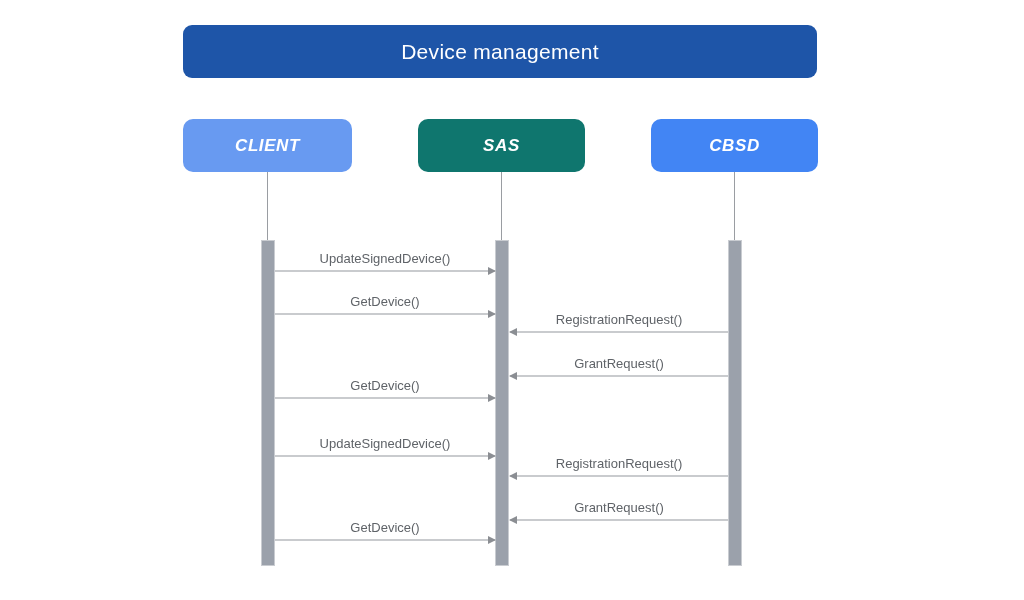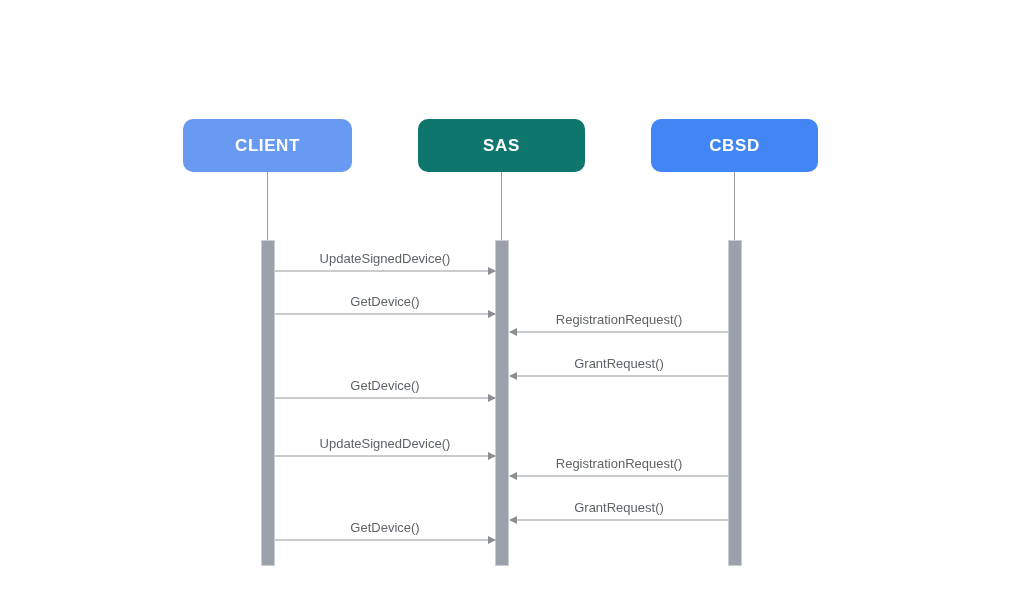--- a/index.html
+++ b/index.html
@@ -29,20 +29,21 @@
   
   .actor {
     position: absolute;
     top: 119px; height: 53px;
     border-radius: 10px;
     display: flex; align-items: center; justify-content: center;
     color: #ffffff;
     font-size: 17px;
     font-weight: bold;
     letter-spacing: 0.6px;
+    font-style: italic;
   }
   .actor.client { left: 183px; width: 169px; background: #689af1; }
   .actor.sas    { left: 418px; width: 167px; background: #0f766e; }
   .actor.cbsd   { left: 651px; width: 167px; background: #4285f4; }
 
   
   .lifeline {
     position: absolute;
     top: 172px; height: 68px; width: 1px;
     background: #9a9da2;
@@ -98,20 +99,23 @@
   .m6 { top: 431px; padding-left: 11px; }
   .m7 { top: 451px; }
   .m8 { top: 495px; }
   .m9 { top: 515px; }
 </style>
 </head>
 <body>
 
 <div class="canvas">
 
+  <div class="title-bar">
+    <span>Device management</span>
+  </div>
 
   <div class="actor client">
     <span>CLIENT</span>
   </div>
   <div class="actor sas">
     <span>SAS</span>
   </div>
   <div class="actor cbsd">
     <span>CBSD</span>
   </div>

